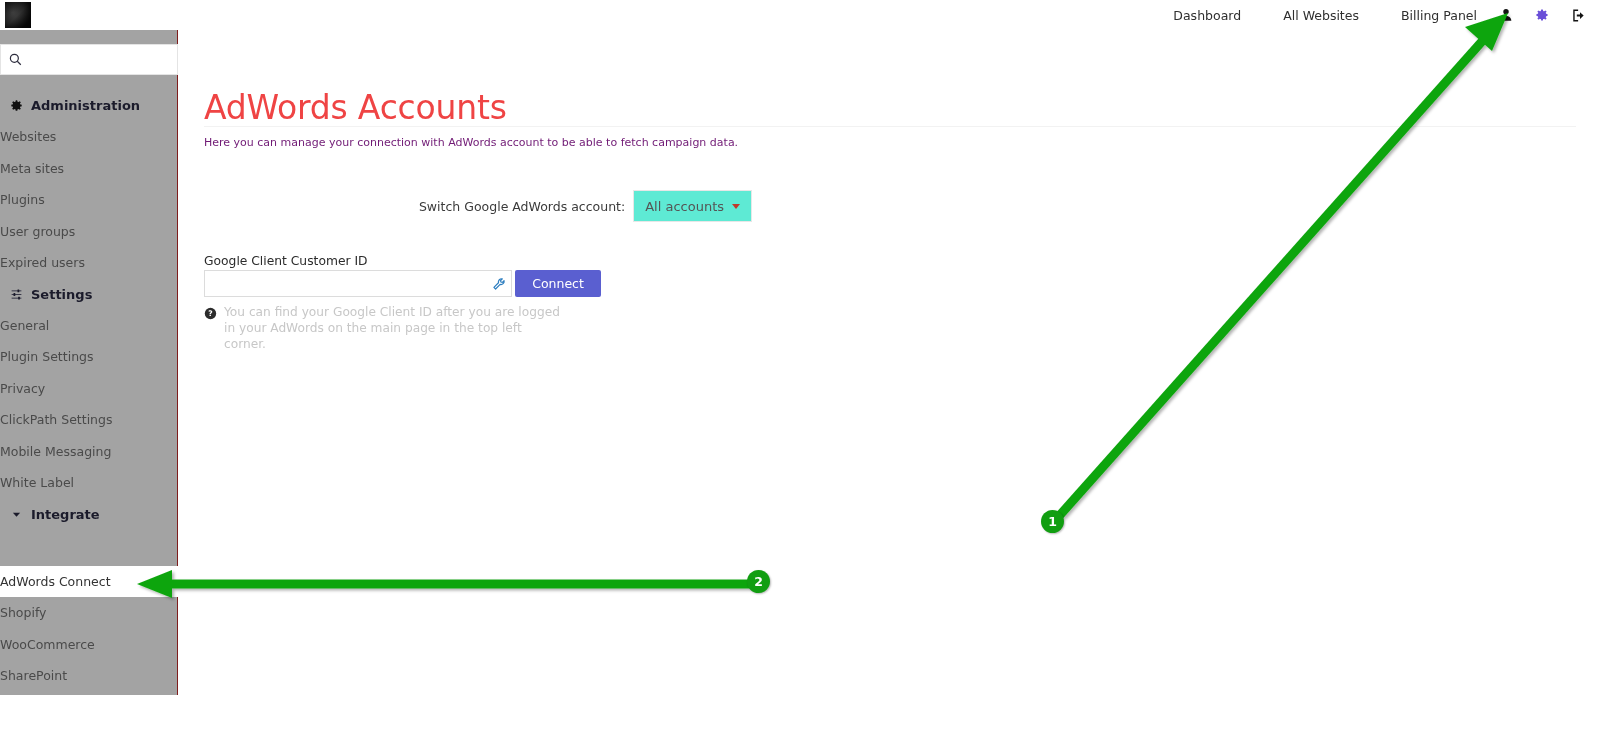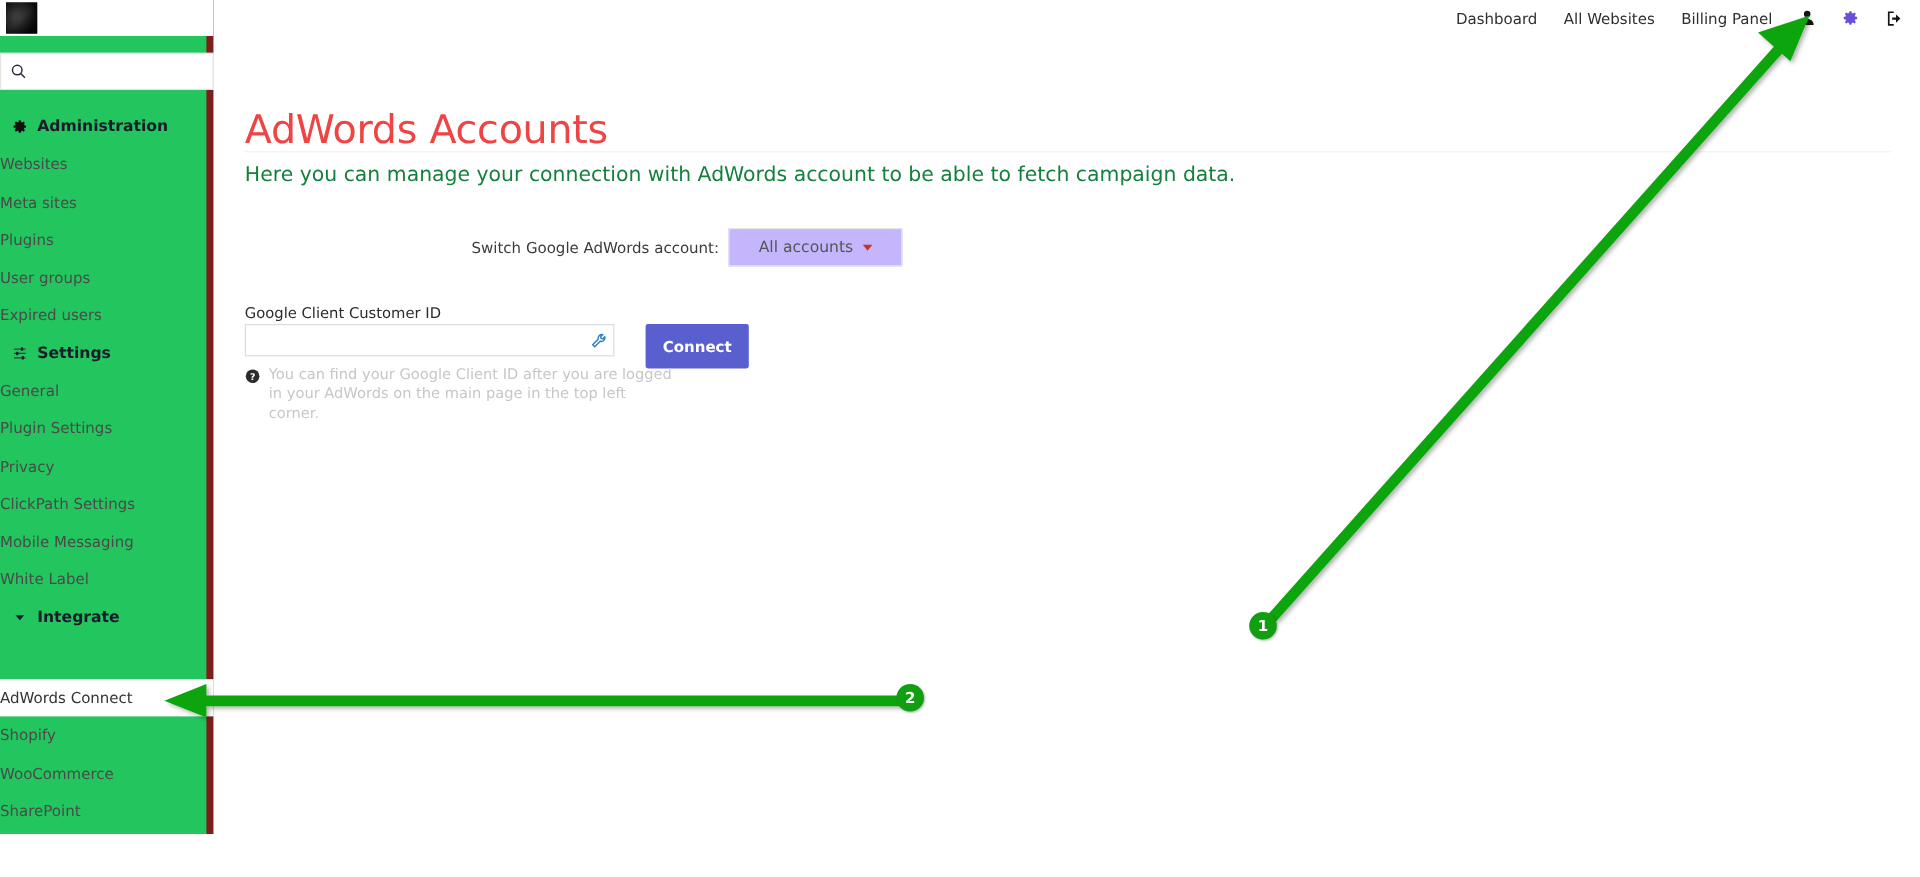--- a/index.html
+++ b/index.html
@@ -9,22 +9,22 @@
     background: #ffffff;
     font-family: "DejaVu Sans", "Liberation Sans", sans-serif;
     overflow: hidden;
   }
   #root { position: relative; width: 1600px; height: 731px; background: #fff; }
 
   
   #sidebar {
     position: absolute; left: 0; top: 0;
     width: 178px; height: 695px;
-    background: #22c55e;
-    border-right: 6px solid #7f1d1d;
+    background: #a3a3a3;
+    border-right: 1px solid #7f1d1d;
   }
   #logo-wrap {
     position: absolute; left: 0; top: 0;
     width: 178px; height: 30px;
     background: #ffffff;
   }
   #logo {
     position: absolute; left: 5px; top: 2px;
     width: 26px; height: 26px;
     background:
@@ -65,51 +65,51 @@
   }
   .nav-item.active { background: #ffffff; color: #333; margin-top: 36px; }
 
   
   #topnav {
     position: absolute; right: 0; top: 0;
     height: 30px; display: flex; align-items: center;
     padding-right: 14px; gap: 0px;
   }
   .topnav-link {
-    font-size: 12.5px; color: #2f2f2f; margin-left: 22px; cursor: pointer;
+    font-size: 12.5px; color: #2f2f2f; margin-left: 42px; cursor: pointer;
     white-space: nowrap;
   }
   .topnav-icon { margin-left: 22px; display: flex; align-items: center; cursor: pointer; }
 
   
   #main { position: absolute; left: 178px; top: 30px; right: 0; bottom: 0; background: #fff; }
   #page-title {
     position: absolute; left: 26px; top: 58px;
     font-size: 33px; color: #ef4444; font-weight: normal;
     margin: 0; letter-spacing: -0.2px;
   }
   #title-rule {
     position: absolute; left: 26px; top: 96px; right: 24px;
     height: 1px; background: #f2f2f2;
   }
   #intro {
     position: absolute; left: 26px; top: 106px;
-    font-size: 17px; color: #15803d;
+    font-size: 11px; color: #701a75;
   }
 
   #switch-row {
     position: absolute; left: 26px; top: 160px;
     width: 548px; display: flex; align-items: center; justify-content: flex-end;
   }
   #switch-label { font-size: 12.5px; color: #3b3b3b; margin-right: 8px; margin-left: 20px; }
   #switch-select {
-    border: 1px solid #e7e7e7; background: #c4b5fd;
+    border: 1px solid #e7e7e7; background: #5eead4;
     height: 32px; min-width: 102px;
     display: flex; align-items: center; justify-content: center;
-    padding: 0 24px; gap: 8px; cursor: pointer;
+    padding: 0 11px; gap: 8px; cursor: pointer;
   }
   #switch-select .val { font-size: 13px; color: #555; }
   .caret-red {
     width: 0; height: 0;
     border-left: 4px solid transparent; border-right: 4px solid transparent;
     border-top: 5px solid #c0392b;
   }
 
   #field-label {
     position: absolute; left: 26px; top: 224px;
@@ -121,25 +121,25 @@
     border: 1px solid #dcdcdc; background: #fff;
     display: flex; align-items: center;
   }
   #ccid-wrap input {
     border: 0; outline: 0; background: transparent;
     width: 278px; height: 25px; margin-left: 6px;
     font-family: inherit; font-size: 12.5px; color: #333;
   }
   #wrench-icon { position: absolute; right: 5px; top: 6px; display: flex; }
   #connect-btn {
-    margin-left: 26px;
-    width: 86px; height: 37px;
+    margin-left: 3px;
+    width: 86px; height: 27px;
     background: #5a5fd0;
     border: 0; border-radius: 2px;
-    color: #fff; font-family: inherit; font-size: 12.5px; font-weight: bold;
+    color: #fff; font-family: inherit; font-size: 12.5px; font-weight: normal;
     cursor: pointer;
   }
 
   #hint {
     position: absolute; left: 26px; top: 274px;
     display: flex; align-items: flex-start; width: 360px;
   }
   #hint .qico { margin-top: 1px; margin-right: 7px; flex: 0 0 auto; }
   #hint .txt { font-size: 12.2px; color: #c7c7c7; line-height: 16px; }
 

